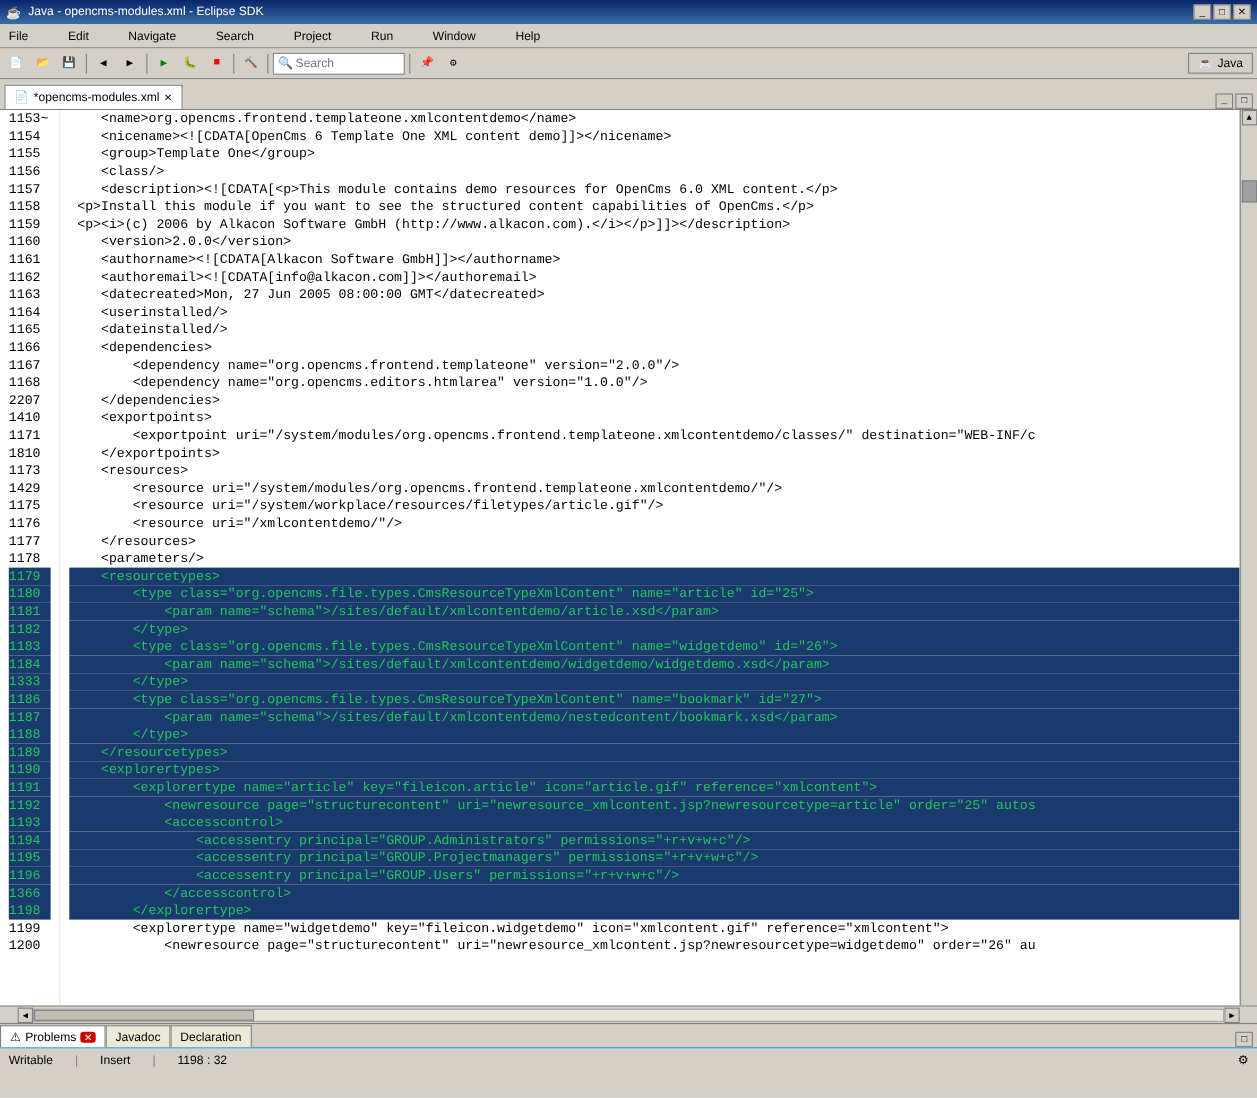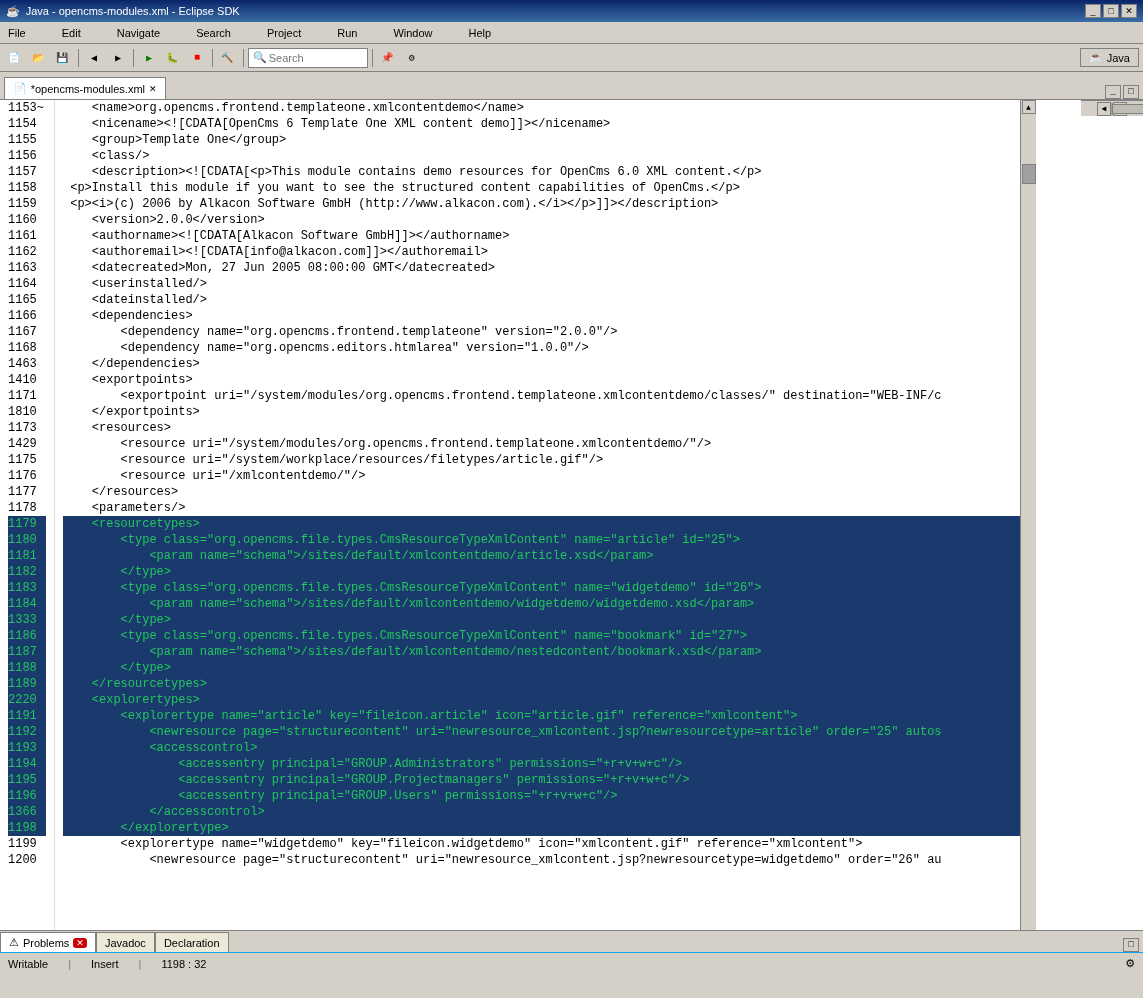--- a/index.html
+++ b/index.html
@@ -102,24 +102,23 @@
       cursor: pointer;
       display: flex; align-items: center; gap: 4px;
       height: 22px;
     }
     .tab.active { background: white; }
     .tab-close { font-size: 9px; cursor: pointer; }
     
     
     .editor-container {
       display: flex;
-      flex-direction: row;
+      flex-direction: column;
       height: calc(998px - 22px - 22px - 28px - 28px - 22px - 26px - 22px);
       background: white;
-      gap: 45px;
     }
     
     
     .code-area {
       flex: 1;
       overflow: hidden;
       display: flex;
       position: relative;
     }
     .line-numbers {
@@ -317,42 +316,42 @@
         <div class="code-line">1159</div>
         <div class="code-line">1160</div>
         <div class="code-line">1161</div>
         <div class="code-line">1162</div>
         <div class="code-line">1163</div>
         <div class="code-line">1164</div>
         <div class="code-line">1165</div>
         <div class="code-line">1166</div>
         <div class="code-line">1167</div>
         <div class="code-line">1168</div>
-        <div class="code-line">1463</div>
+        <div class="code-line">2207</div>
         <div class="code-line">1410</div>
         <div class="code-line">1171</div>
         <div class="code-line">1810</div>
         <div class="code-line">1173</div>
         <div class="code-line">1429</div>
         <div class="code-line">1175</div>
         <div class="code-line">1176</div>
         <div class="code-line">1177</div>
         <div class="code-line">1178</div>
         <div class="code-line selected">1179</div>
         <div class="code-line selected">1180</div>
         <div class="code-line selected">1181</div>
         <div class="code-line selected">1182</div>
         <div class="code-line selected">1183</div>
         <div class="code-line selected">1184</div>
         <div class="code-line selected">1333</div>
         <div class="code-line selected">1186</div>
         <div class="code-line selected">1187</div>
         <div class="code-line selected">1188</div>
         <div class="code-line selected">1189</div>
-        <div class="code-line selected">2220</div>
+        <div class="code-line selected">1190</div>
         <div class="code-line selected">1191</div>
         <div class="code-line selected">1192</div>
         <div class="code-line selected">1193</div>
         <div class="code-line selected">1194</div>
         <div class="code-line selected">1195</div>
         <div class="code-line selected">1196</div>
         <div class="code-line selected">1366</div>
         <div class="code-line selected">1198</div>
         <div class="code-line">1199</div>
         <div class="code-line">1200</div>

